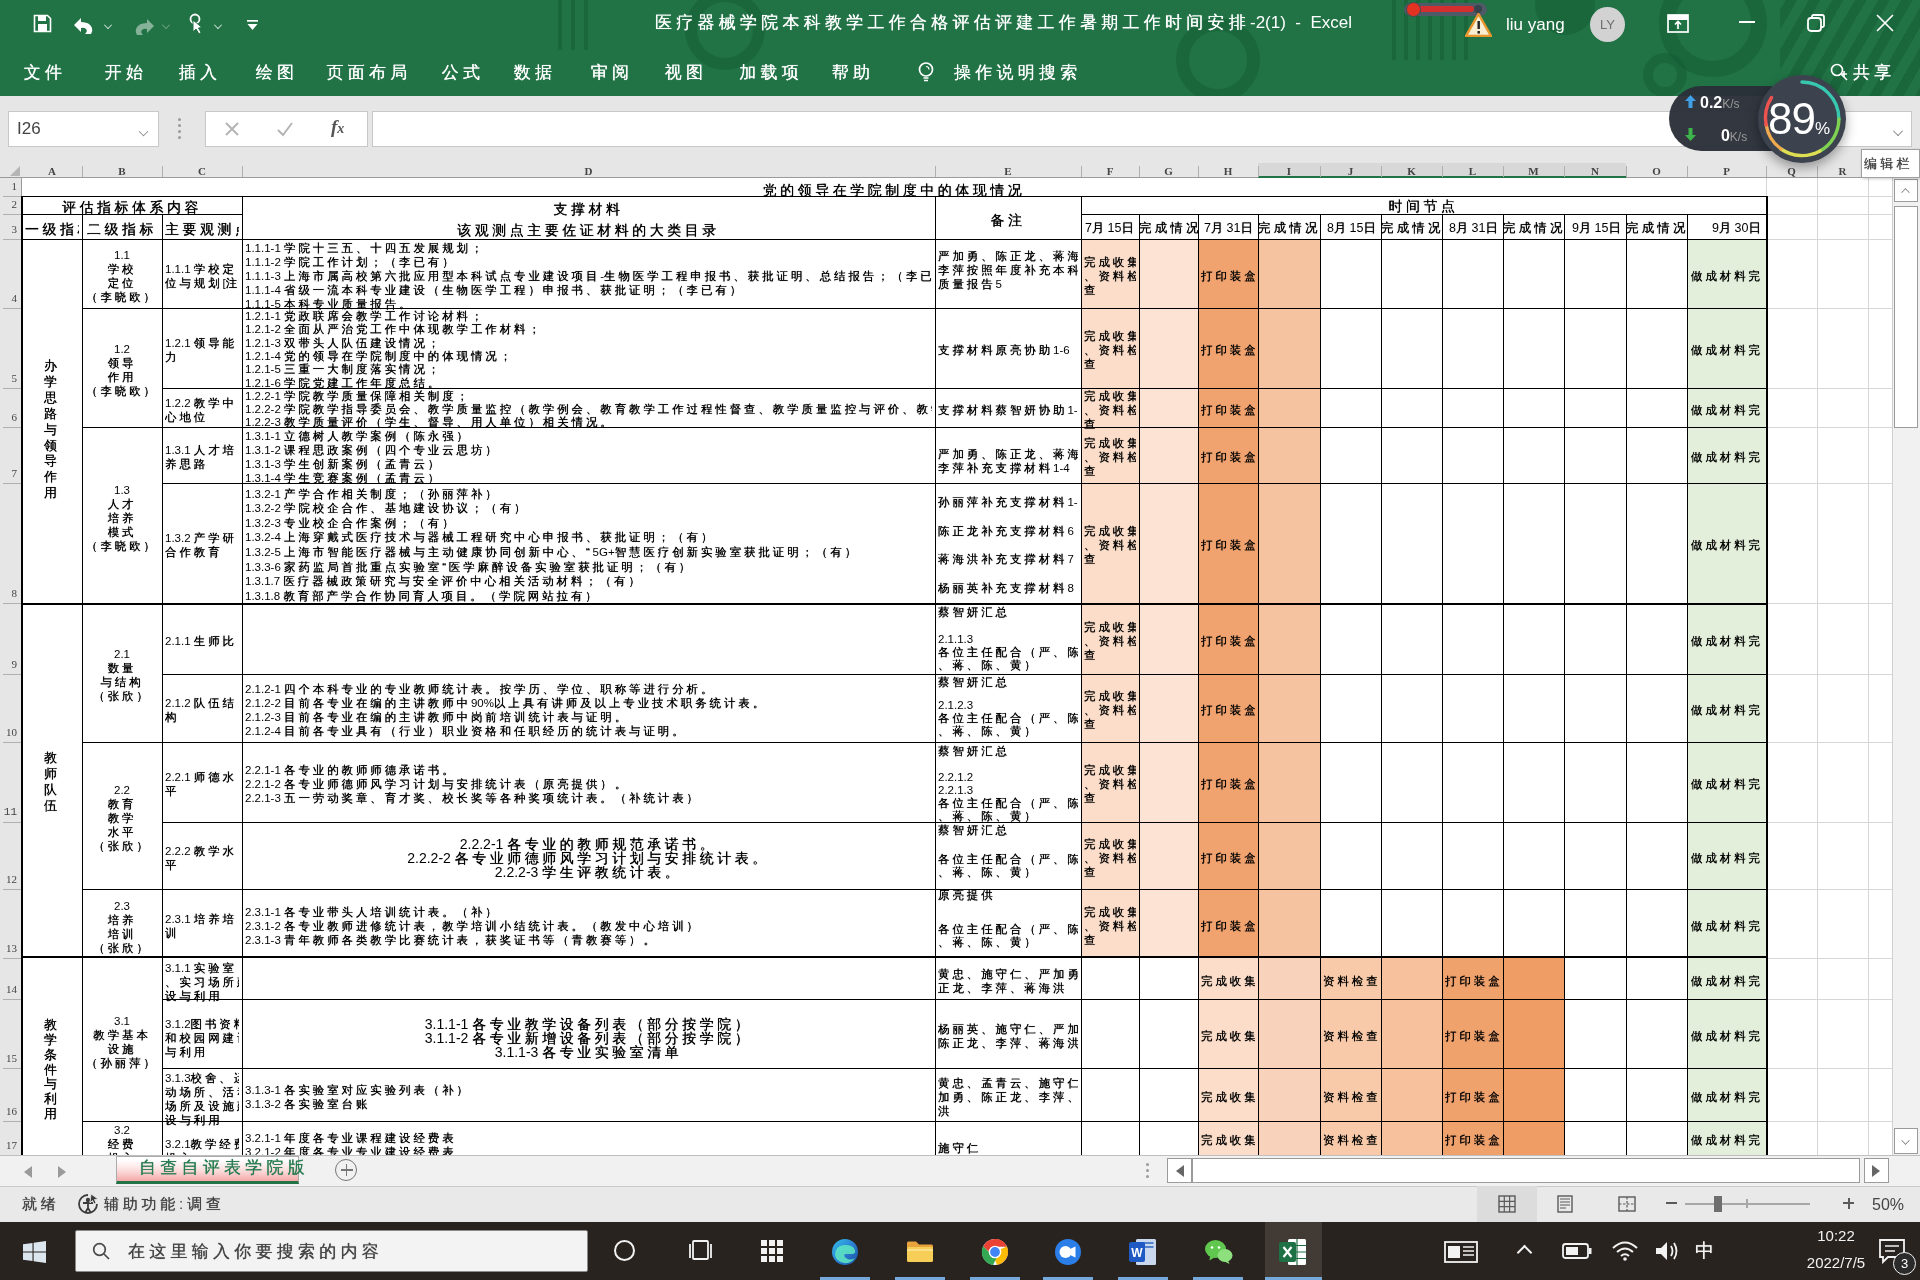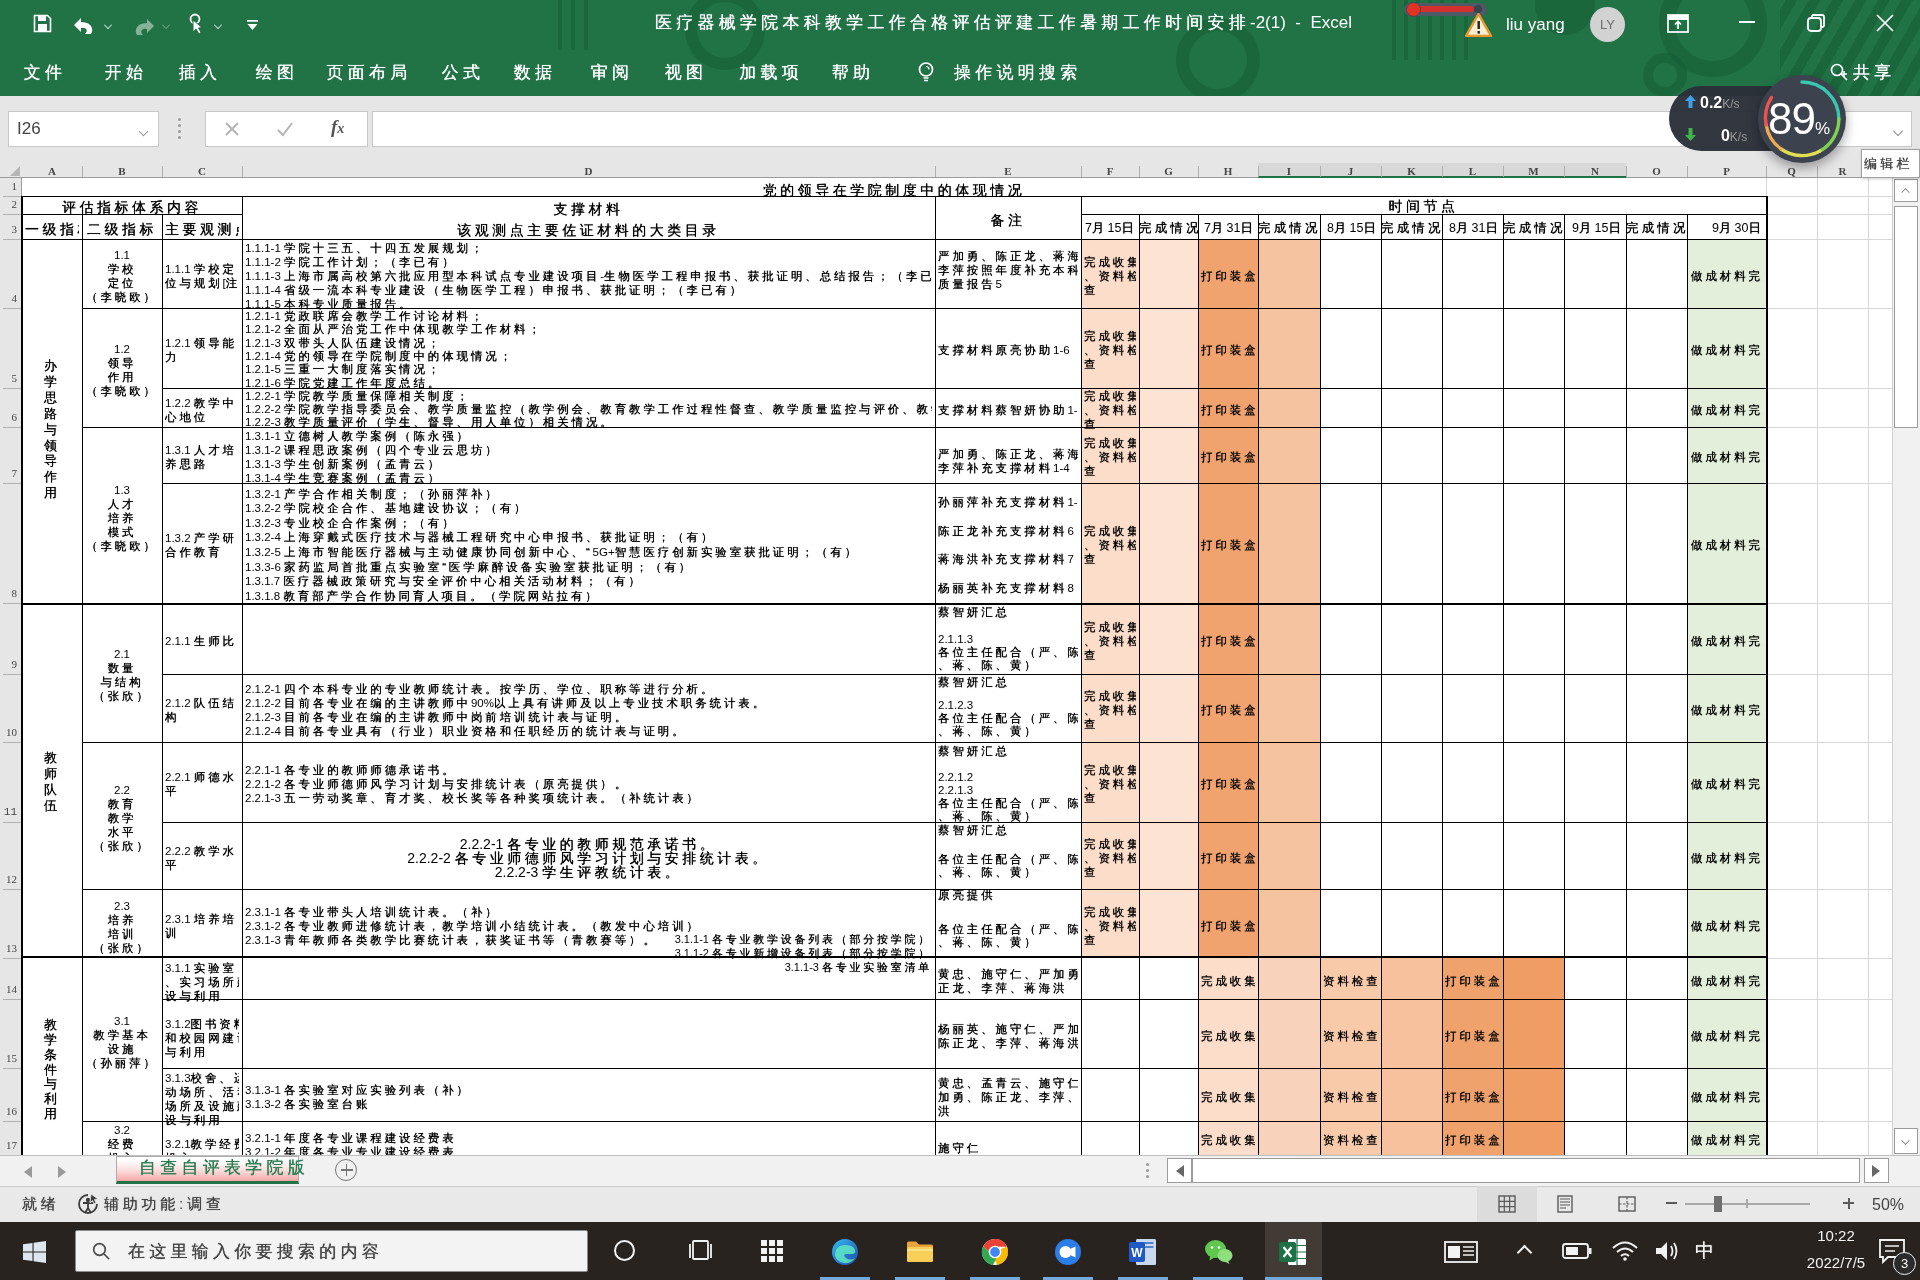--- a/index.html
+++ b/index.html
@@ -360,21 +360,21 @@
     <div style="position:absolute;left:165px;top:1137.0px;width:74px;font-size:11.5px;line-height:14px;color:#000;text-align:left;white-space:nowrap;overflow:hidden;">3.2.1<i>教学经费</i><br><i>投入</i></div>
     <div style="position:absolute;left:245px;top:240.5px;width:687px;font-size:11.5px;line-height:14px;color:#000;text-align:left;white-space:nowrap;overflow:hidden;">1.1.1-1 <i>学院十三五、十四五发展规划；</i><br>1.1.1-2 <i>学院工作计划；（李已有）</i><br>1.1.1-3 <i>上海市属高校第六批应用型本科试点专业建设项目</i>-<i>生物医学工程申报书、获批证明、总结报告；（李已有）</i><br>1.1.1-4 <i>省级一流本科专业建设（生物医学工程）申报书、获批证明；（李已有）</i><br>1.1.1-5 <i>本科专业质量报告。</i></div>
     <div style="position:absolute;left:245px;top:310.1px;width:687px;font-size:11.5px;line-height:13.3px;color:#000;text-align:left;white-space:nowrap;overflow:hidden;">1.2.1-1 <i>党政联席会教学工作讨论材料；</i><br>1.2.1-2 <i>全面从严治党工作中体现教学工作材料；</i><br>1.2.1-3 <i>双带头人队伍建设情况；</i><br>1.2.1-4 <i>党的领导在学院制度中的体现情况；</i><br>1.2.1-5 <i>三重一大制度落实情况；</i><br>1.2.1-6 <i>学院党建工作年度总结。</i></div>
     <div style="position:absolute;left:245px;top:390.0px;width:687px;font-size:11.5px;line-height:13px;color:#000;text-align:left;white-space:nowrap;overflow:hidden;">1.2.2-1 <i>学院教学质量保障相关制度；</i><br>1.2.2-2 <i>学院教学指导委员会、教学质量监控（教学例会、教育教学工作过程性督查、教学质量监控与评价、教学质量检测评估）相关制度；</i><br>1.2.2-3 <i>教学质量评价（学生、督导、用人单位）相关情况。</i></div>
     <div style="position:absolute;left:245px;top:429.0px;width:687px;font-size:11.5px;line-height:14px;color:#000;text-align:left;white-space:nowrap;overflow:hidden;">1.3.1-1 <i>立德树人教学案例（陈永强）</i><br>1.3.1-2 <i>课程思政案例（四个专业云思坊）</i><br>1.3.1-3 <i>学生创新案例（孟青云）</i><br>1.3.1-4 <i>学生竞赛案例（孟青云）</i></div>
     <div style="position:absolute;left:245px;top:486.6px;width:687px;font-size:11.5px;line-height:14.6px;color:#000;text-align:left;white-space:nowrap;overflow:hidden;">1.3.2-1 <i>产学合作相关制度；（孙丽萍补）</i><br>1.3.2-2 <i>学院校企合作、基地建设协议；（有）</i><br>1.3.2-3 <i>专业校企合作案例；（有）</i><br>1.3.2-4 <i>上海穿戴式医疗技术与器械工程研究中心申报书、获批证明；（有）</i><br>1.3.2-5 <i>上海市智能医疗器械与主动健康协同创新中心、“</i>5G+<i>智慧医疗创新实验室获批证明；（有）</i><br>1.3.3-6 <i>家药监局首批重点实验室“医学麻醉设备实验室获批证明；（有）</i><br>1.3.1.7 <i>医疗器械政策研究与安全评价中心相关活动材料；（有）</i><br>1.3.1.8 <i>教育部产学合作协同育人项目。（学院网站拉有）</i></div>
     <div style="position:absolute;left:245px;top:682.0px;width:687px;font-size:11.5px;line-height:14px;color:#000;text-align:left;white-space:nowrap;overflow:hidden;">2.1.2-1 <i>四个本科专业的专业教师统计表。按学历、学位、职称等进行分析。</i><br>2.1.2-2 <i>目前各专业在编的主讲教师中</i>90%<i>以上具有讲师及以上专业技术职务统计表。</i><br>2.1.2-3 <i>目前各专业在编的主讲教师中岗前培训统计表与证明。</i><br>2.1.2-4 <i>目前各专业具有（行业）职业资格和任职经历的统计表与证明。</i></div>
     <div style="position:absolute;left:245px;top:763.0px;width:687px;font-size:11.5px;line-height:14px;color:#000;text-align:left;white-space:nowrap;overflow:hidden;">2.2.1-1 <i>各专业的教师师德承诺书。</i><br>2.2.1-2 <i>各专业师德师风学习计划与安排统计表（原亮提供）。</i><br>2.2.1-3 <i>五一劳动奖章、育才奖、校长奖等各种奖项统计表。（补统计表）</i></div>
     <div style="position:absolute;left:245px;top:836.5px;width:687px;font-size:14px;line-height:14px;color:#000;text-align:center;white-space:nowrap;overflow:hidden;">2.2.2-1 <i>各专业的教师规范承诺书。</i><br>2.2.2-2 <i>各专业师德师风学习计划与安排统计表。</i><br>2.2.2-3 <i>学生评教统计表。</i></div>
     <div style="position:absolute;left:245px;top:904.5px;width:687px;font-size:11.5px;line-height:14px;color:#000;text-align:left;white-space:nowrap;overflow:hidden;">2.3.1-1 <i>各专业带头人培训统计表。（补）</i><br>2.3.1-2 <i>各专业教师进修统计表，教学培训小结统计表。（教发中心培训）</i><br>2.3.1-3 <i>青年教师各类教学比赛统计表，获奖证书等（青教赛等）。</i></div>
-    <div style="position:absolute;left:245px;top:932px;width:687px;font-size:11px;line-height:14px;color:#000;text-align:right;white-space:nowrap;overflow:hidden;">3.1.1-1 <i>各专业教学设备列表（部分按学院）</i><br>3.1.1-2 <i>各专业新增设备列表（部分按学院）</i><br>3.1.1-3 <i>各专业实验室清单</i></div>
+    <div style="position:absolute;left:245px;top:1017px;width:687px;font-size:14px;line-height:14px;color:#000;text-align:center;white-space:nowrap;overflow:hidden;">3.1.1-1 <i>各专业教学设备列表（部分按学院）</i><br>3.1.1-2 <i>各专业新增设备列表（部分按学院）</i><br>3.1.1-3 <i>各专业实验室清单</i></div>
     <div style="position:absolute;left:245px;top:1082.5px;width:687px;font-size:11.5px;line-height:14px;color:#000;text-align:left;white-space:nowrap;overflow:hidden;">3.1.3-1 <i>各实验室对应实验列表（补）</i><br>3.1.3-2 <i>各实验室台账</i></div>
     <div style="position:absolute;left:245px;top:1131.0px;width:687px;font-size:11.5px;line-height:14px;color:#000;text-align:left;white-space:nowrap;overflow:hidden;">3.2.1-1 <i>年度各专业课程建设经费表</i><br>3.2.1-2 <i>年度各专业专业建设经费表</i><br>3.2.1-3 <i>年度各专业实习经费表</i></div>
     <div style="position:absolute;left:938px;top:248.5px;width:140px;font-size:11.5px;line-height:14px;color:#000;text-align:left;white-space:nowrap;overflow:hidden;"><i>严加勇、陈正龙、蒋海洪、</i><br><i>李萍按照年度补充本科专业</i><br><i>质量报告</i>5</div>
     <div style="position:absolute;left:938px;top:343.0px;width:140px;font-size:11.5px;line-height:14px;color:#000;text-align:left;white-space:nowrap;overflow:hidden;"><i>支撑材料原亮协助</i>1-6</div>
     <div style="position:absolute;left:938px;top:402.5px;width:140px;font-size:11.5px;line-height:14px;color:#000;text-align:left;white-space:nowrap;overflow:hidden;"><i>支撑材料蔡智妍协助</i>1-3</div>
     <div style="position:absolute;left:938px;top:447.0px;width:140px;font-size:11.5px;line-height:14px;color:#000;text-align:left;white-space:nowrap;overflow:hidden;"><i>严加勇、陈正龙、蒋海洪、</i><br><i>李萍补充支撑材料</i>1-4</div>
     <div style="position:absolute;left:938px;top:495.3px;width:140px;font-size:11.5px;line-height:14.2px;color:#000;text-align:left;white-space:nowrap;overflow:hidden;"><i>孙丽萍补充支撑材料</i>1-3<br><br><i>陈正龙补充支撑材料</i>6<br><br><i>蒋海洪补充支撑材料</i>7<br><br><i>杨丽英补充支撑材料</i>8</div>
     <div style="position:absolute;left:938px;top:606px;width:140px;font-size:11.5px;line-height:13px;color:#000;white-space:nowrap;overflow:hidden;"><i>蔡智妍汇总</i></div>
     <div style="position:absolute;left:938px;top:633px;width:140px;font-size:11.5px;line-height:13px;color:#000;white-space:nowrap;overflow:hidden;">2.1.1.3</div>
     <div style="position:absolute;left:938px;top:646px;width:140px;font-size:11.5px;line-height:13px;color:#000;white-space:nowrap;overflow:hidden;"><i>各位主任配合（严、陈、李</i></div>

